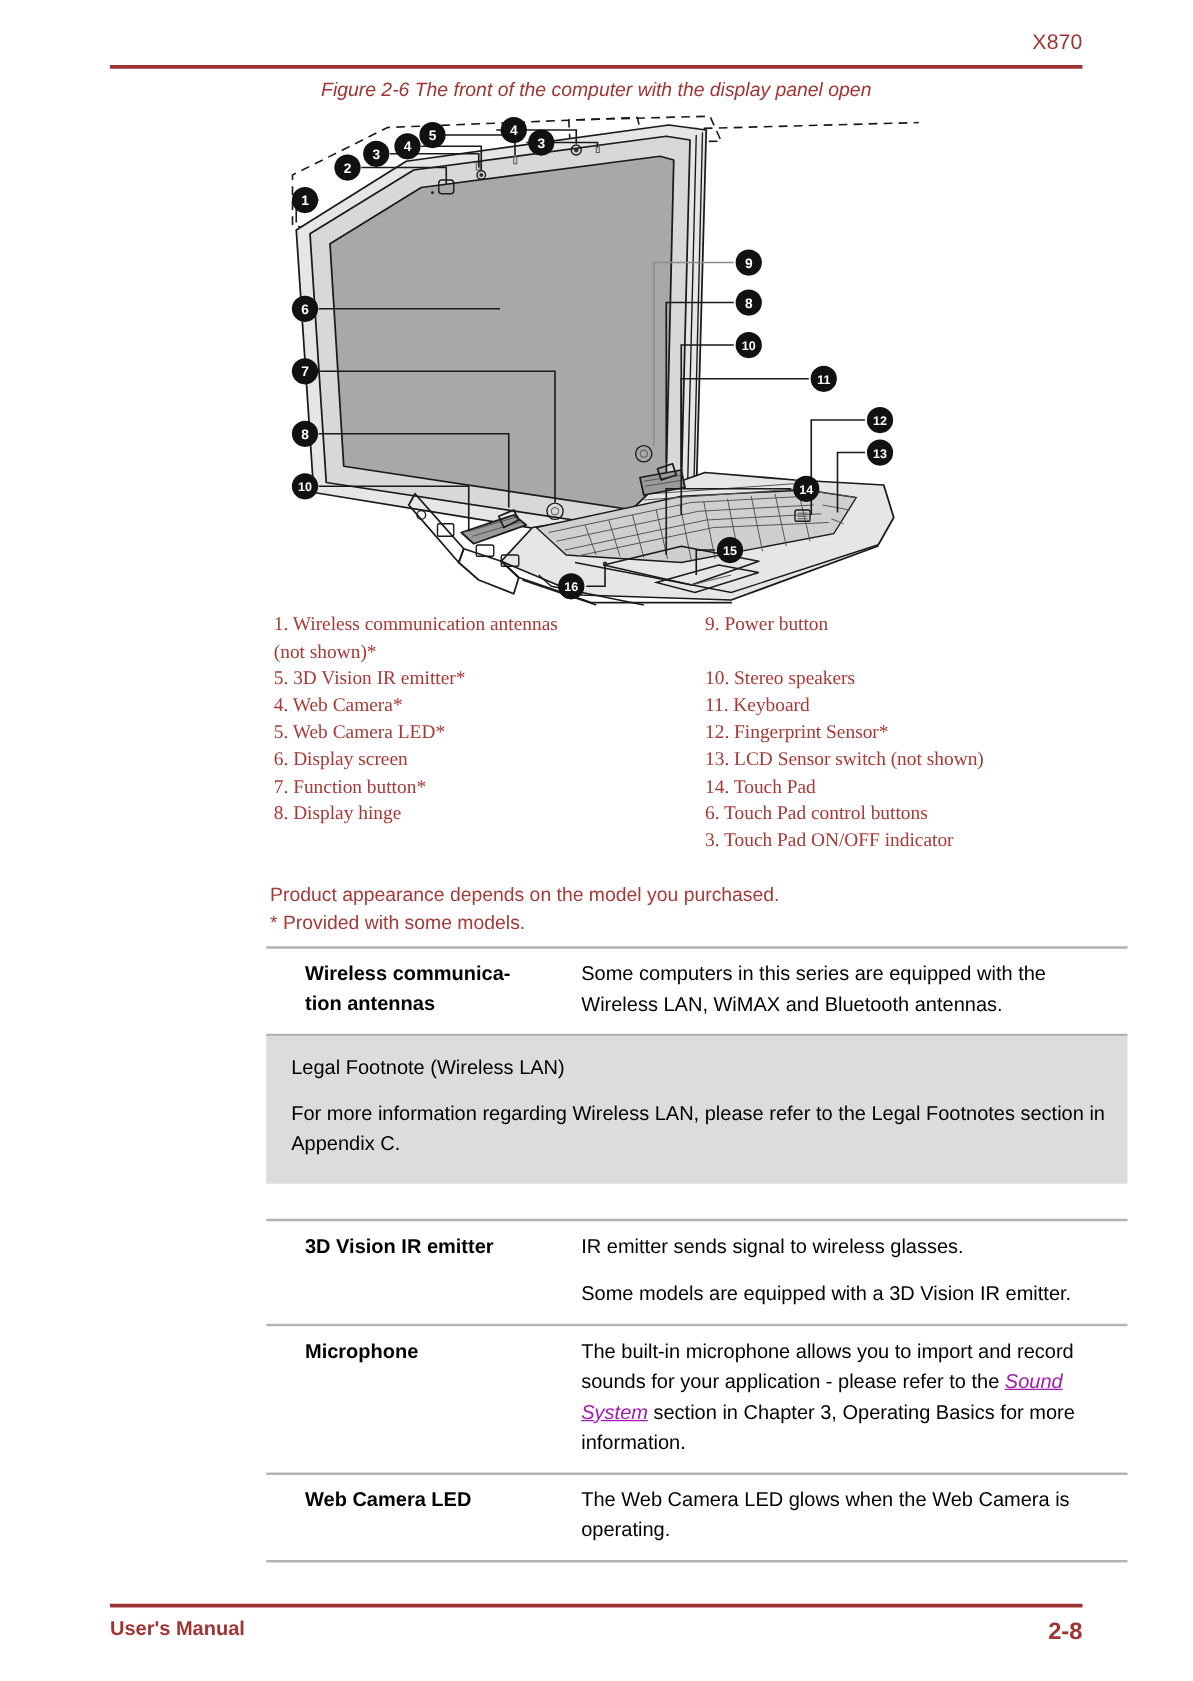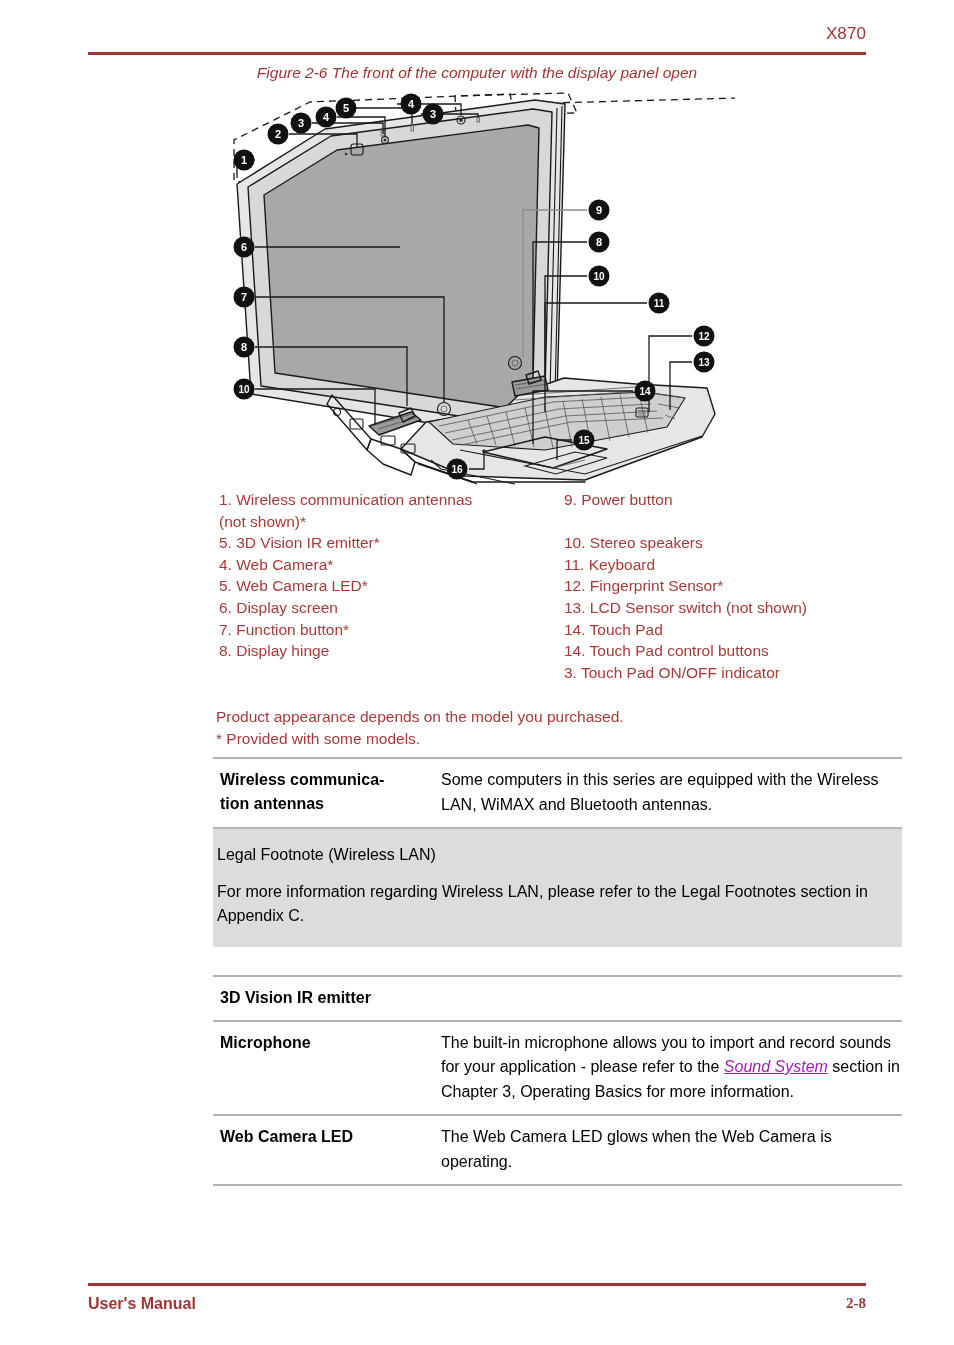--- a/index.html
+++ b/index.html
@@ -74,20 +74,21 @@
     position: absolute;
     left: 219px;
     top: 489px;
     width: 690px;
     color: #a63a38;
     font-size: 15.5px;
     line-height: 21.6px;
   }
   .legend-cols {
     display: flex;
+    font-family: Liberation Serif, serif;
   }
   .legend-col { width: 345px; }
   .legend-col-right { width: 345px; }
   .legend-item { white-space: pre-line; }
   .legend-spacer { height: 21.6px; }
 
   
   .notes {
     position: absolute;
     left: 216px;
@@ -108,20 +109,21 @@
     color: #000;
   }
   .hrule {
     height: 2px;
     background: #b3b3b3;
     width: 100%;
   }
   .defrow {
     display: flex;
     padding: 9px 0 10px 0;
+    margin-left: 24px;
   }
   .defterm {
     width: 228px;
     flex: 0 0 228px;
     font-weight: bold;
     line-height: 24px;
     padding-left: 7px;
     box-sizing: border-box;
   }
   .defdesc {
@@ -133,21 +135,21 @@
   }
   .defdesc p:last-child { margin-bottom: 0; }
   .link {
     color: #a21caf;
     font-style: italic;
   }
 
   
   .graybox {
     background: #dcdcdc;
-    padding: 14px 4px 18px 4px;
+    padding: 14px 4px 18px 20px;
     box-sizing: border-box;
     font-size: 16px;
     line-height: 24.5px;
     color: #000;
   }
   .graybox p { margin: 0; }
   .graybox .gb-title { margin-bottom: 12px; }
   .graybox-gap { height: 28px; }
 
   
@@ -171,24 +173,23 @@
     left: 0;
     top: 12px;
     font-size: 16px;
     font-weight: bold;
     color: #9f3433;
   }
   .footer-right {
     position: absolute;
     right: 0;
     top: 12px;
-    font-size: 15px;
+    font-size: 19px;
     font-weight: bold;
     color: #9f3433;
-    font-family: Liberation Serif, serif;
   }
 </style>
 </head>
 <body>
 
 <div class="page">
 
   <div class="header">
     <div class="header-title">X870</div>
     <div class="header-rule"></div>
@@ -445,21 +446,21 @@
         <div class="legend-item">8. Display hinge</div>
       </div>
       <div class="legend-col-right">
         <div class="legend-item">9. Power button</div>
         <div class="legend-spacer"></div>
         <div class="legend-item">10. Stereo speakers</div>
         <div class="legend-item">11. Keyboard</div>
         <div class="legend-item">12. Fingerprint Sensor*</div>
         <div class="legend-item">13. LCD Sensor switch (not shown)</div>
         <div class="legend-item">14. Touch Pad</div>
-        <div class="legend-item">14. Touch Pad control buttons</div>
+        <div class="legend-item">6. Touch Pad control buttons</div>
         <div class="legend-item">3. Touch Pad ON/OFF indicator</div>
       </div>
     </div>
   </div>
 
   <div class="notes">
     <div>Product appearance depends on the model you purchased.</div>
     <div>* Provided with some models.</div>
   </div>
 
@@ -481,20 +482,24 @@
       <p class="gb-title">Legal Footnote (Wireless LAN)</p>
       <p>For more information regarding Wireless LAN, please refer to the Legal Footnotes section in Appendix C.</p>
     </div>
 
     <div class="graybox-gap"></div>
 
     <div class="hrule"></div>
 
     <div class="defrow">
       <div class="defterm">3D Vision IR emitter</div>
+      <div class="defdesc">
+        <p>IR emitter sends signal to wireless glasses.</p>
+        <p>Some models are equipped with a 3D Vision IR emitter.</p>
+      </div>
     </div>
 
     <div class="hrule"></div>
 
     <div class="defrow">
       <div class="defterm">Microphone</div>
       <div class="defdesc">
         <p><span>The built-in microphone allows you to import and record sounds for your application - please refer to the </span><a class="link" href="#">Sound System</a><span> section in Chapter 3, Operating Basics for more information.</span></p>
       </div>
     </div>

